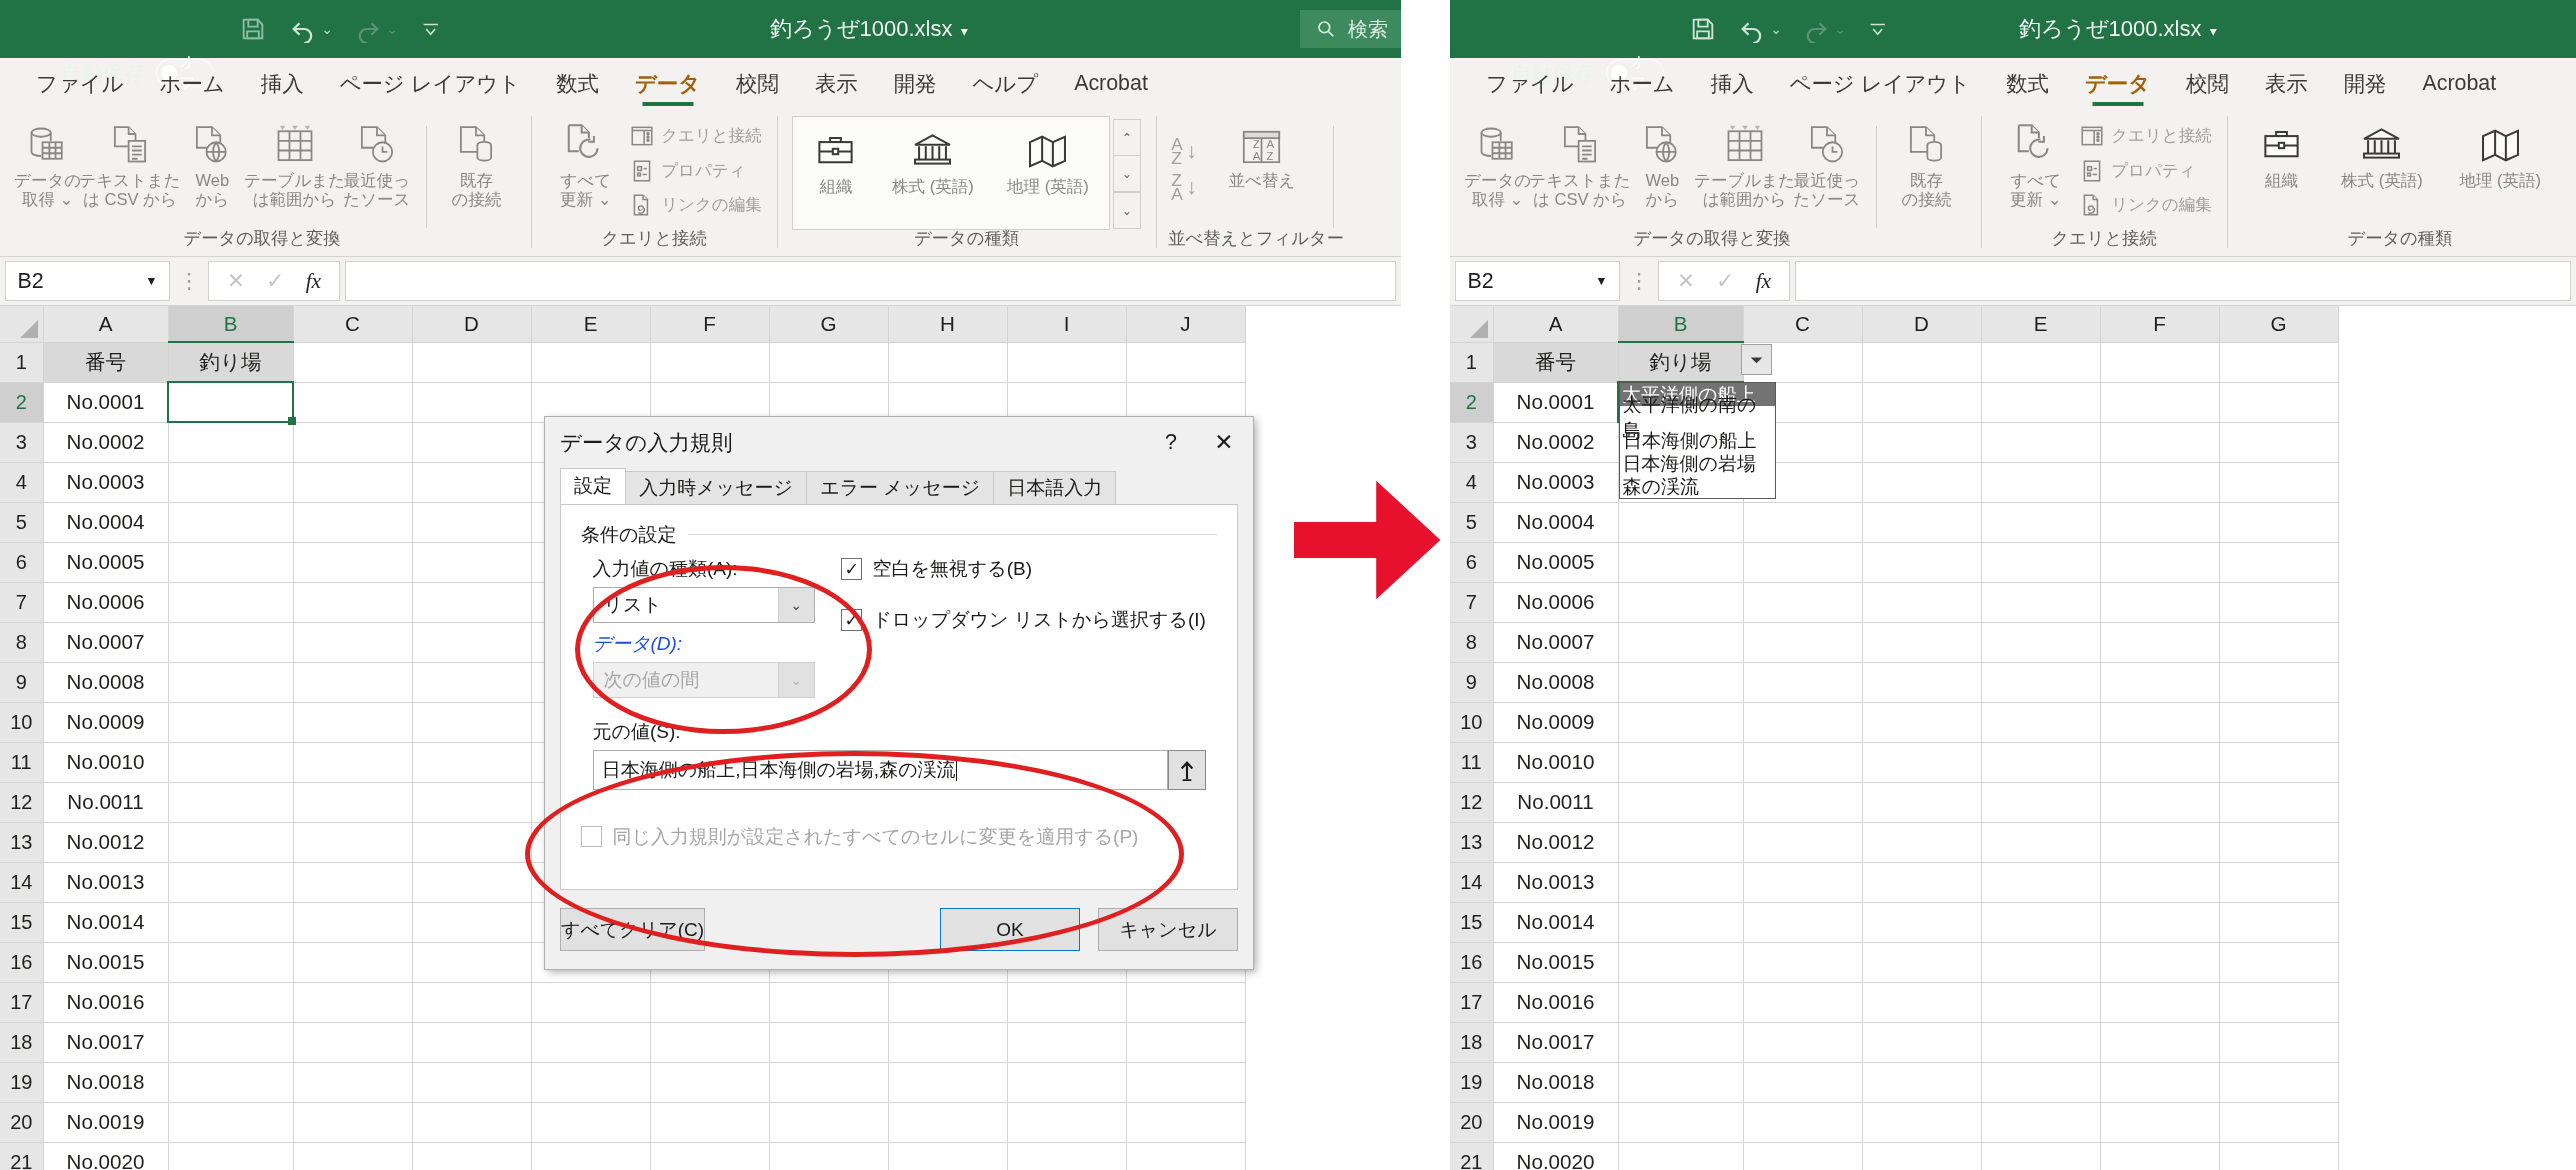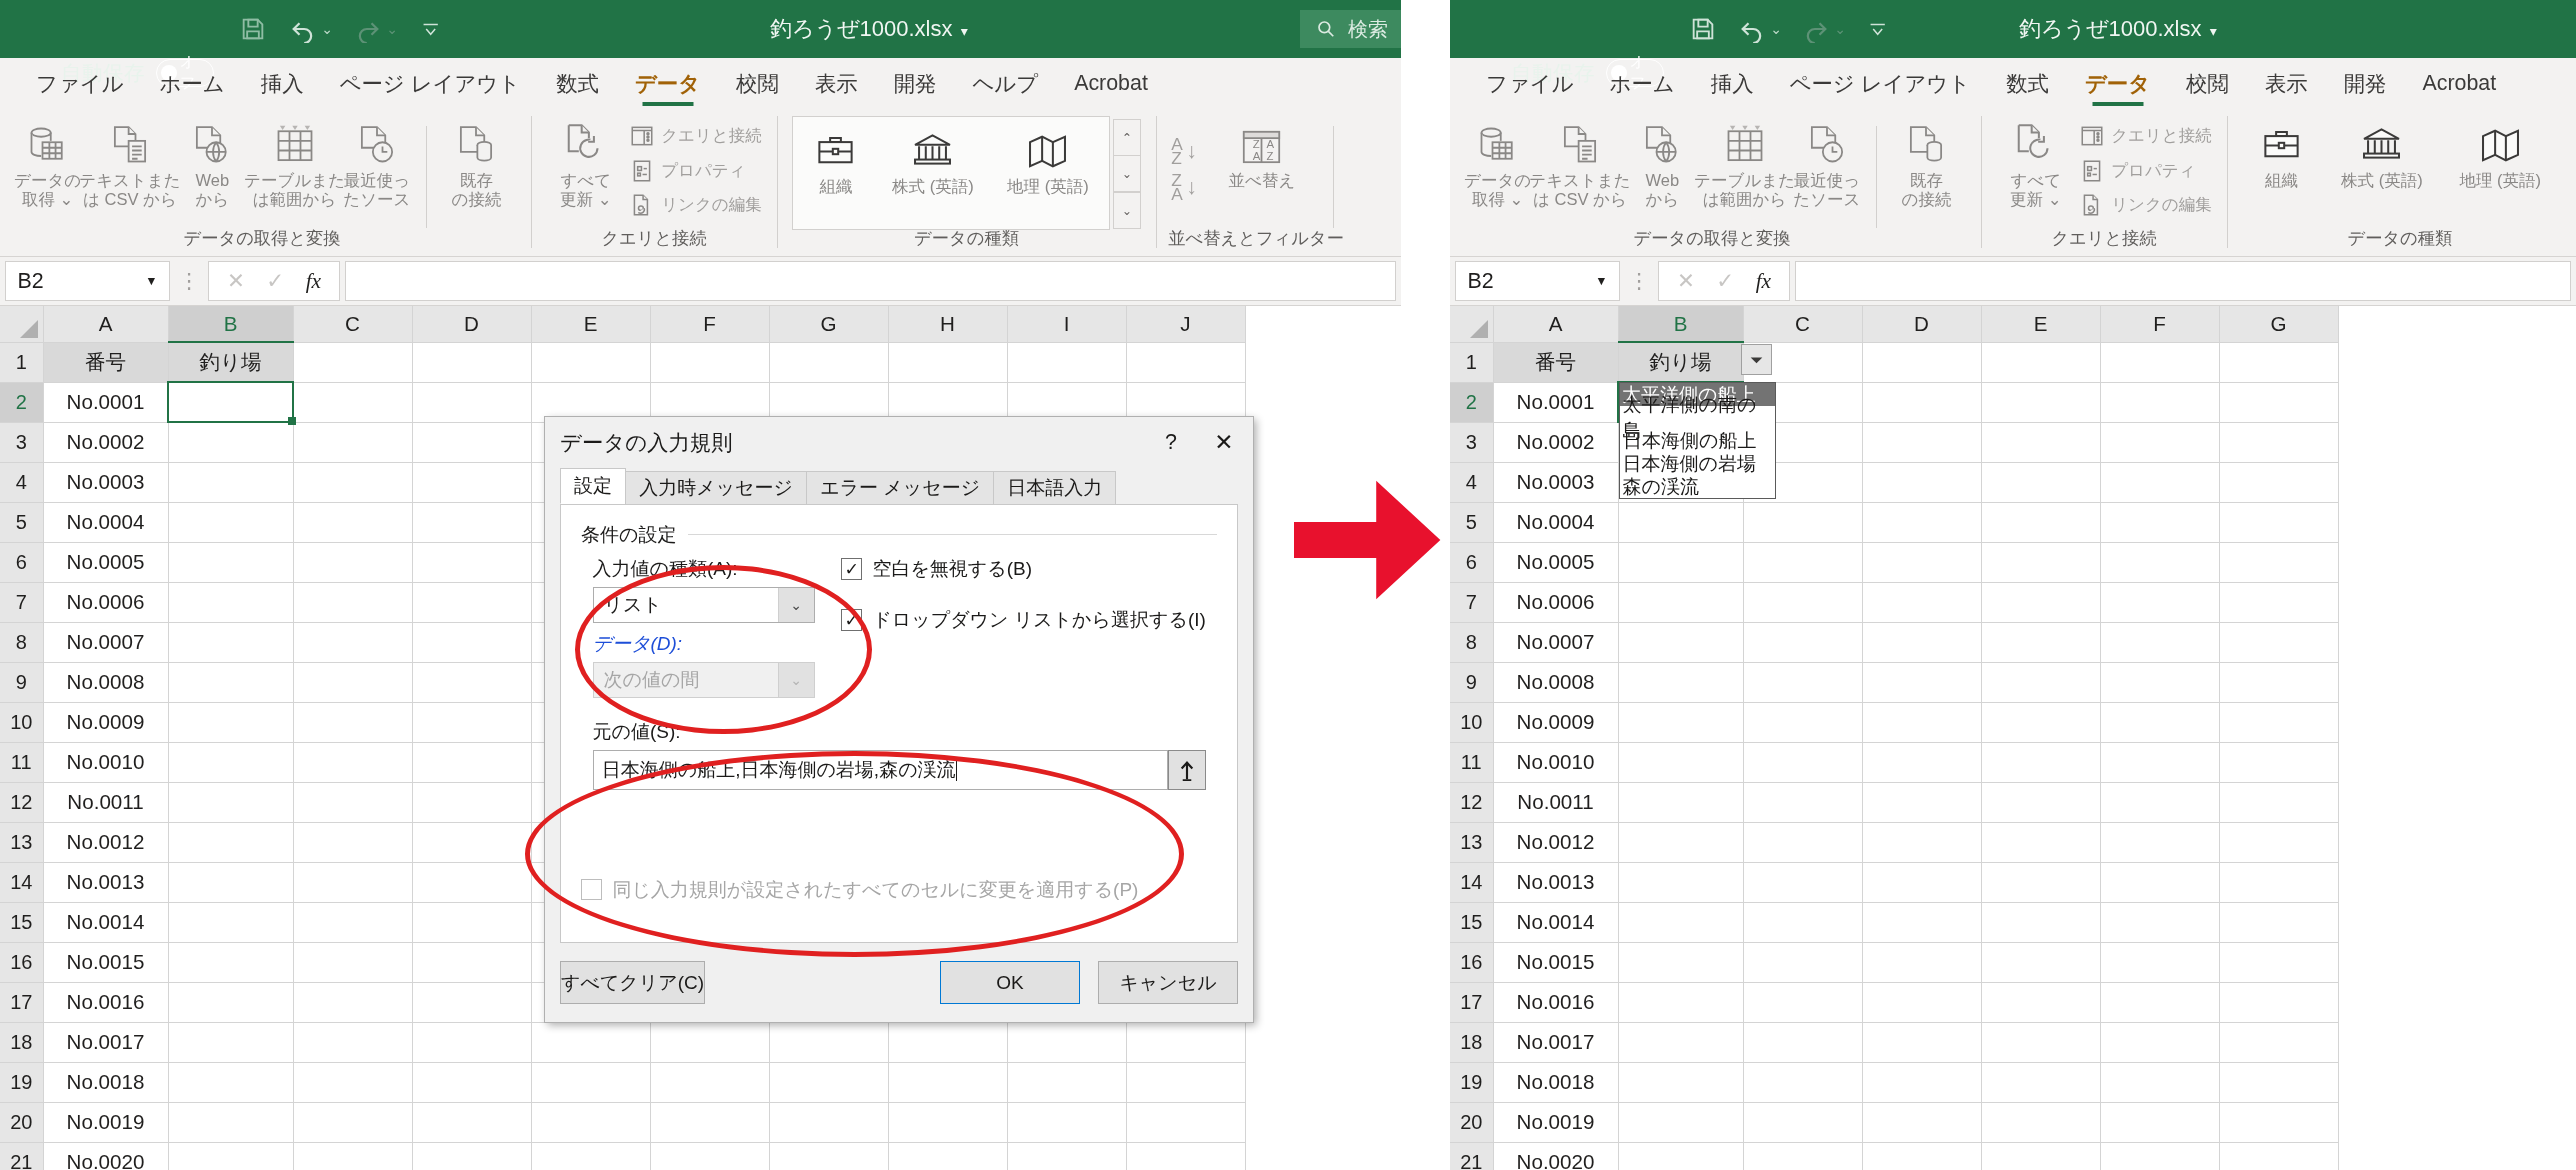--- a/index.html
+++ b/index.html
@@ -751,21 +751,21 @@
         <span class="dlg-btn">?</span>
         <span class="dlg-btn x">✕</span>
       </div>
       <div class="dlg-body">
         <div class="tabs">
           <div class="dtab active">設定</div>
           <div class="dtab">入力時メッセージ</div>
           <div class="dtab">エラー メッセージ</div>
           <div class="dtab">日本語入力</div>
         </div>
-        <div class="panel" style="height:439px">
+        <div class="panel" style="height:386px">
           <div class="legend">
             <span class="lt">条件の設定</span>
             <span class="ln"></span>
           </div>
 
           <div class="flabel">入力値の種類(A):</div>
           <div class="combo">
             <span class="v">リスト</span>
             <span class="ar">⌄</span>
           </div>

